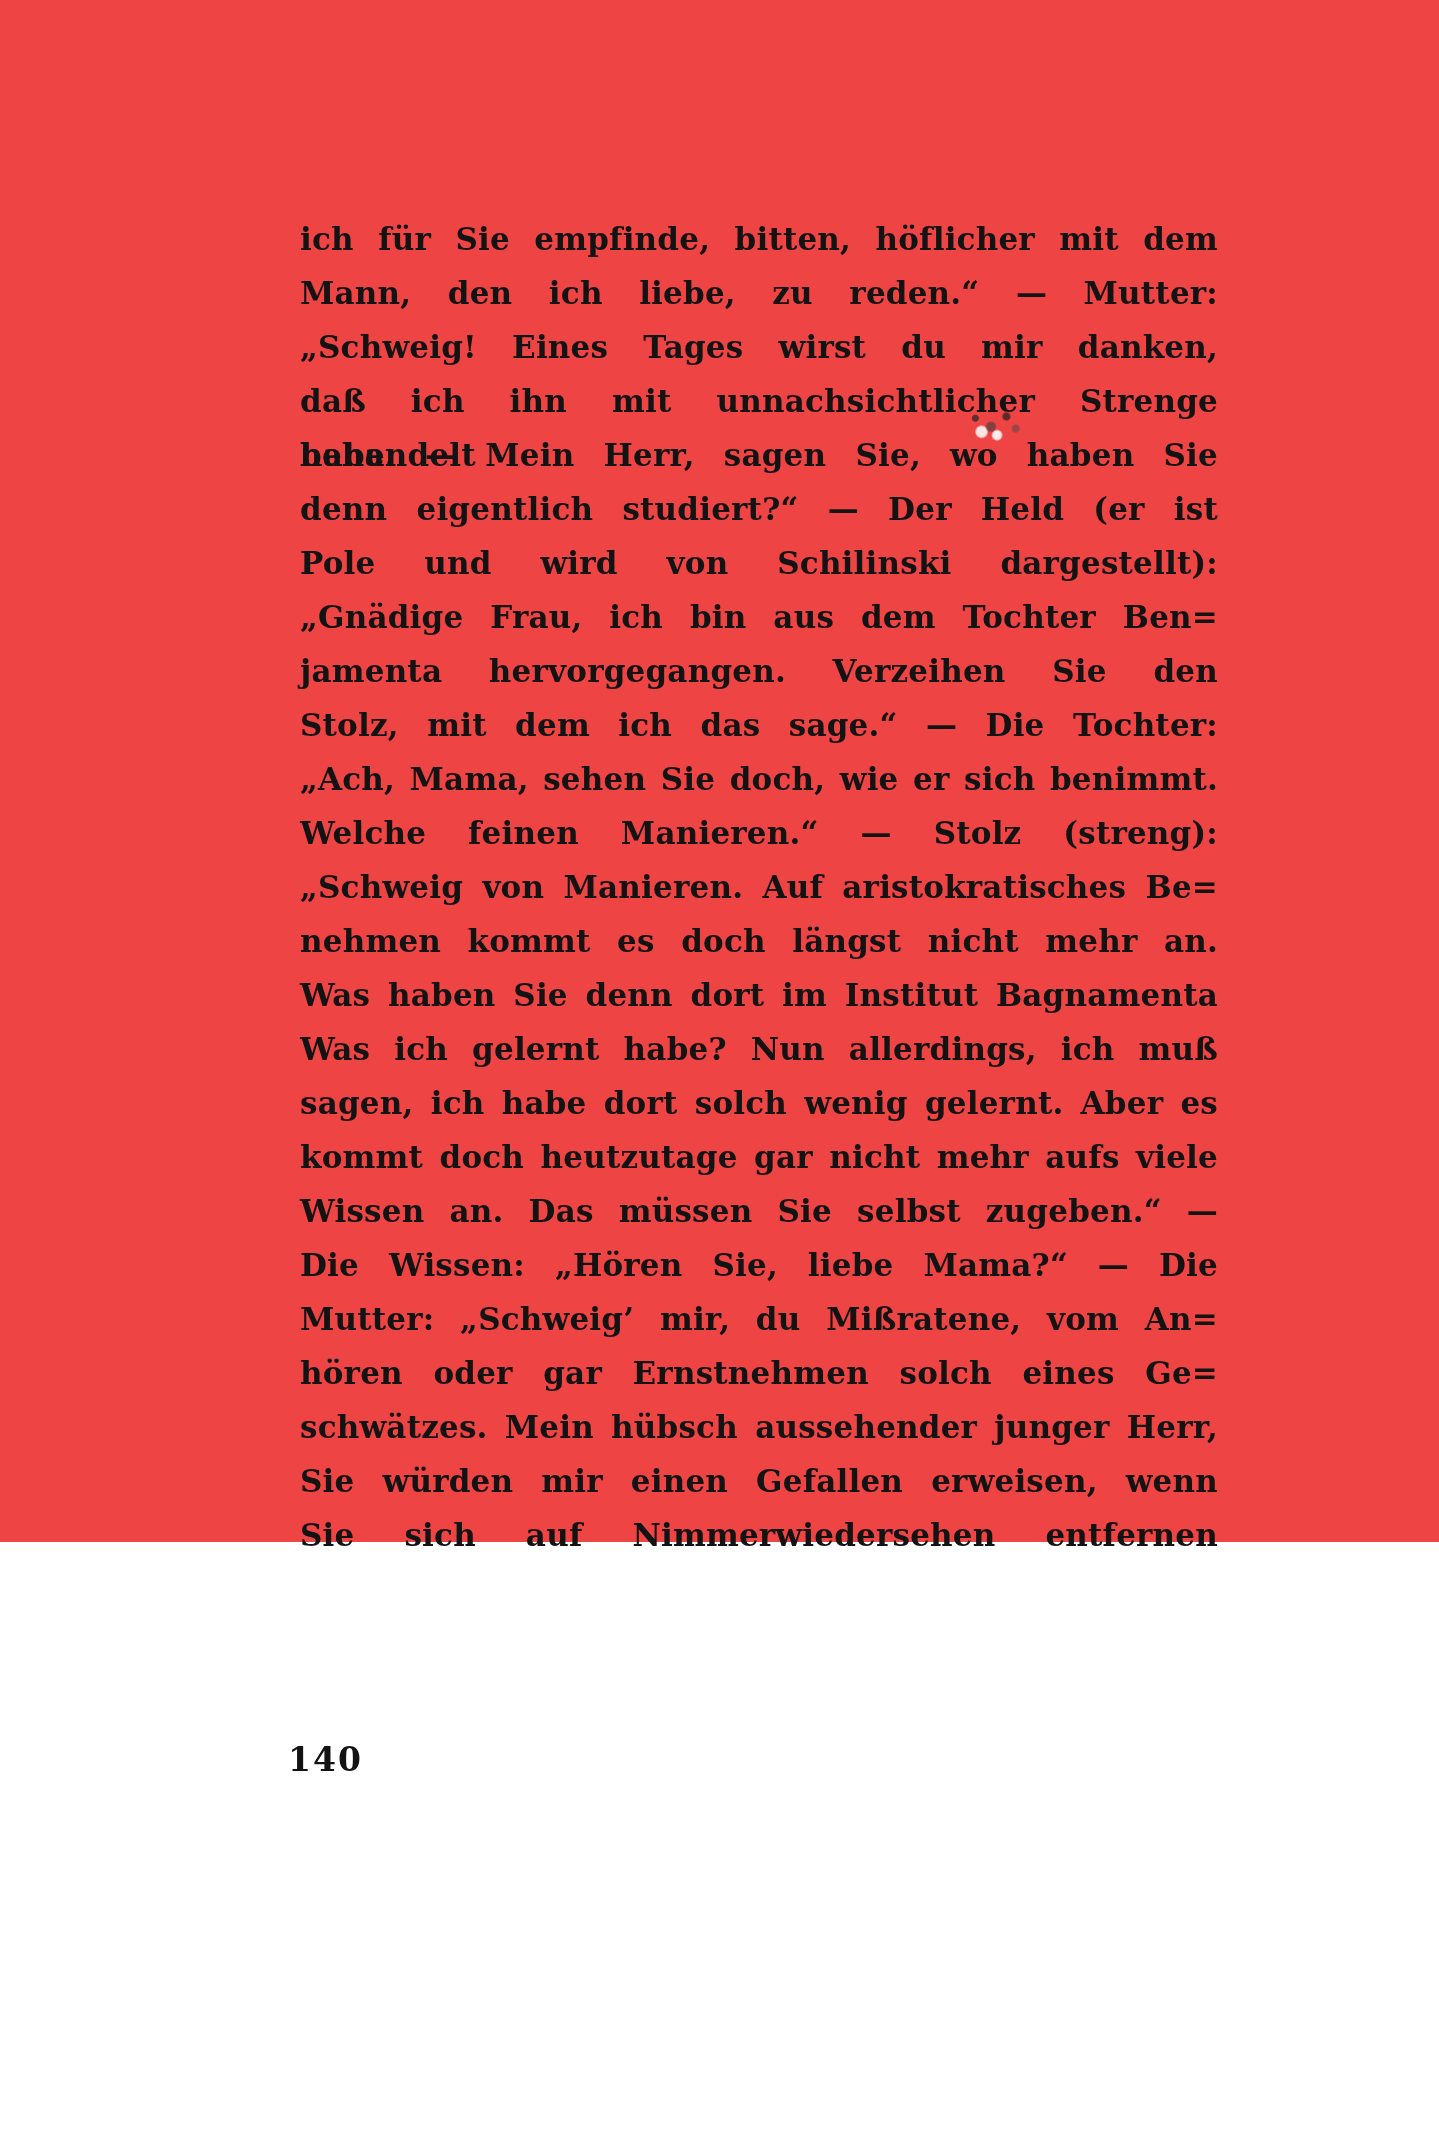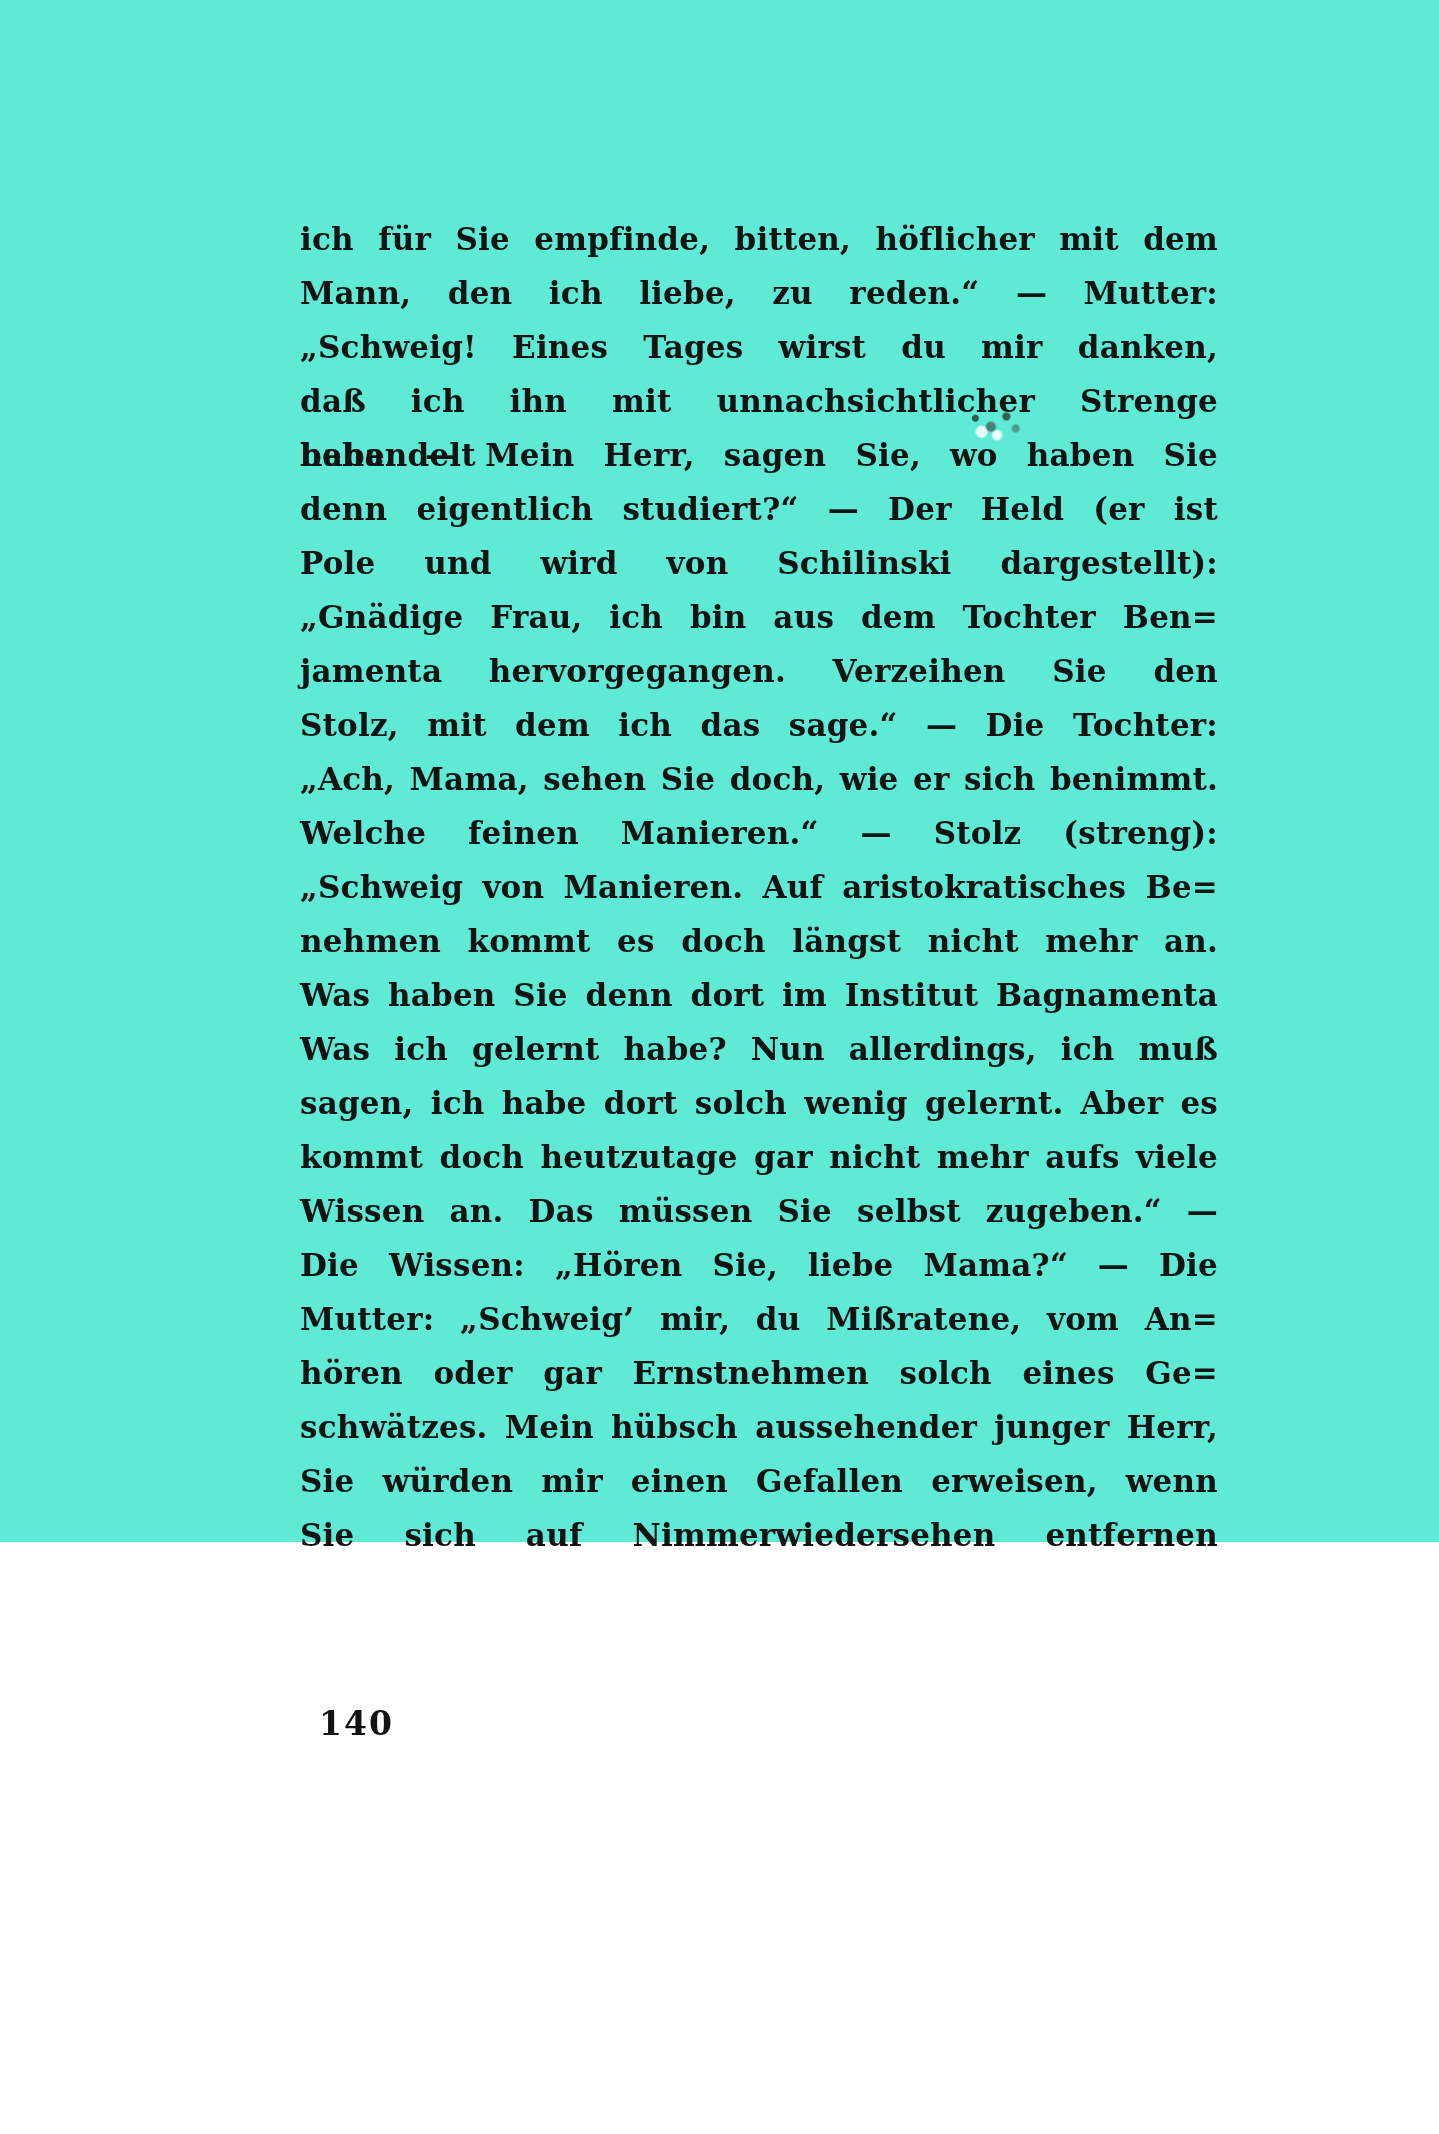--- a/index.html
+++ b/index.html
@@ -13,21 +13,21 @@
     background: #ffffff;
     font-family: "DejaVu Serif", serif;
     overflow: hidden;
   }
   .scan-page {
     position: absolute;
     left: 0;
     top: 0;
     width: 1439px;
     height: 1542px;
-    background: #5eead4;
+    background: #ef4444;
   }
   .text-block {
     position: absolute;
     left: 300px;
     top: 212px;
     width: 918px;
   }
   .text-line {
     height: 54px;
     line-height: 54px;
@@ -36,26 +36,25 @@
     color: #131313;
     letter-spacing: 0.2px;
     white-space: normal;
     text-align: justify;
     text-align-last: justify;
     -moz-text-align-last: justify;
   }
   .page-number {
     position: absolute;
     left: 288px;
-    top: 1704px;
+    top: 1740px;
     font-size: 33px;
     font-weight: bold;
     color: #131313;
     letter-spacing: 2px;
-    margin-left: 31px;
   }
   .scan-smudge {
     position: absolute;
     left: 963px;
     top: 408px;
     width: 62px;
     height: 34px;
     background:
       radial-gradient(circle at 20% 30%, rgba(40,40,40,0.75) 0 3px, rgba(0,0,0,0) 4px),
       radial-gradient(circle at 45% 55%, rgba(60,60,60,0.6) 0 4px, rgba(0,0,0,0) 6px),

